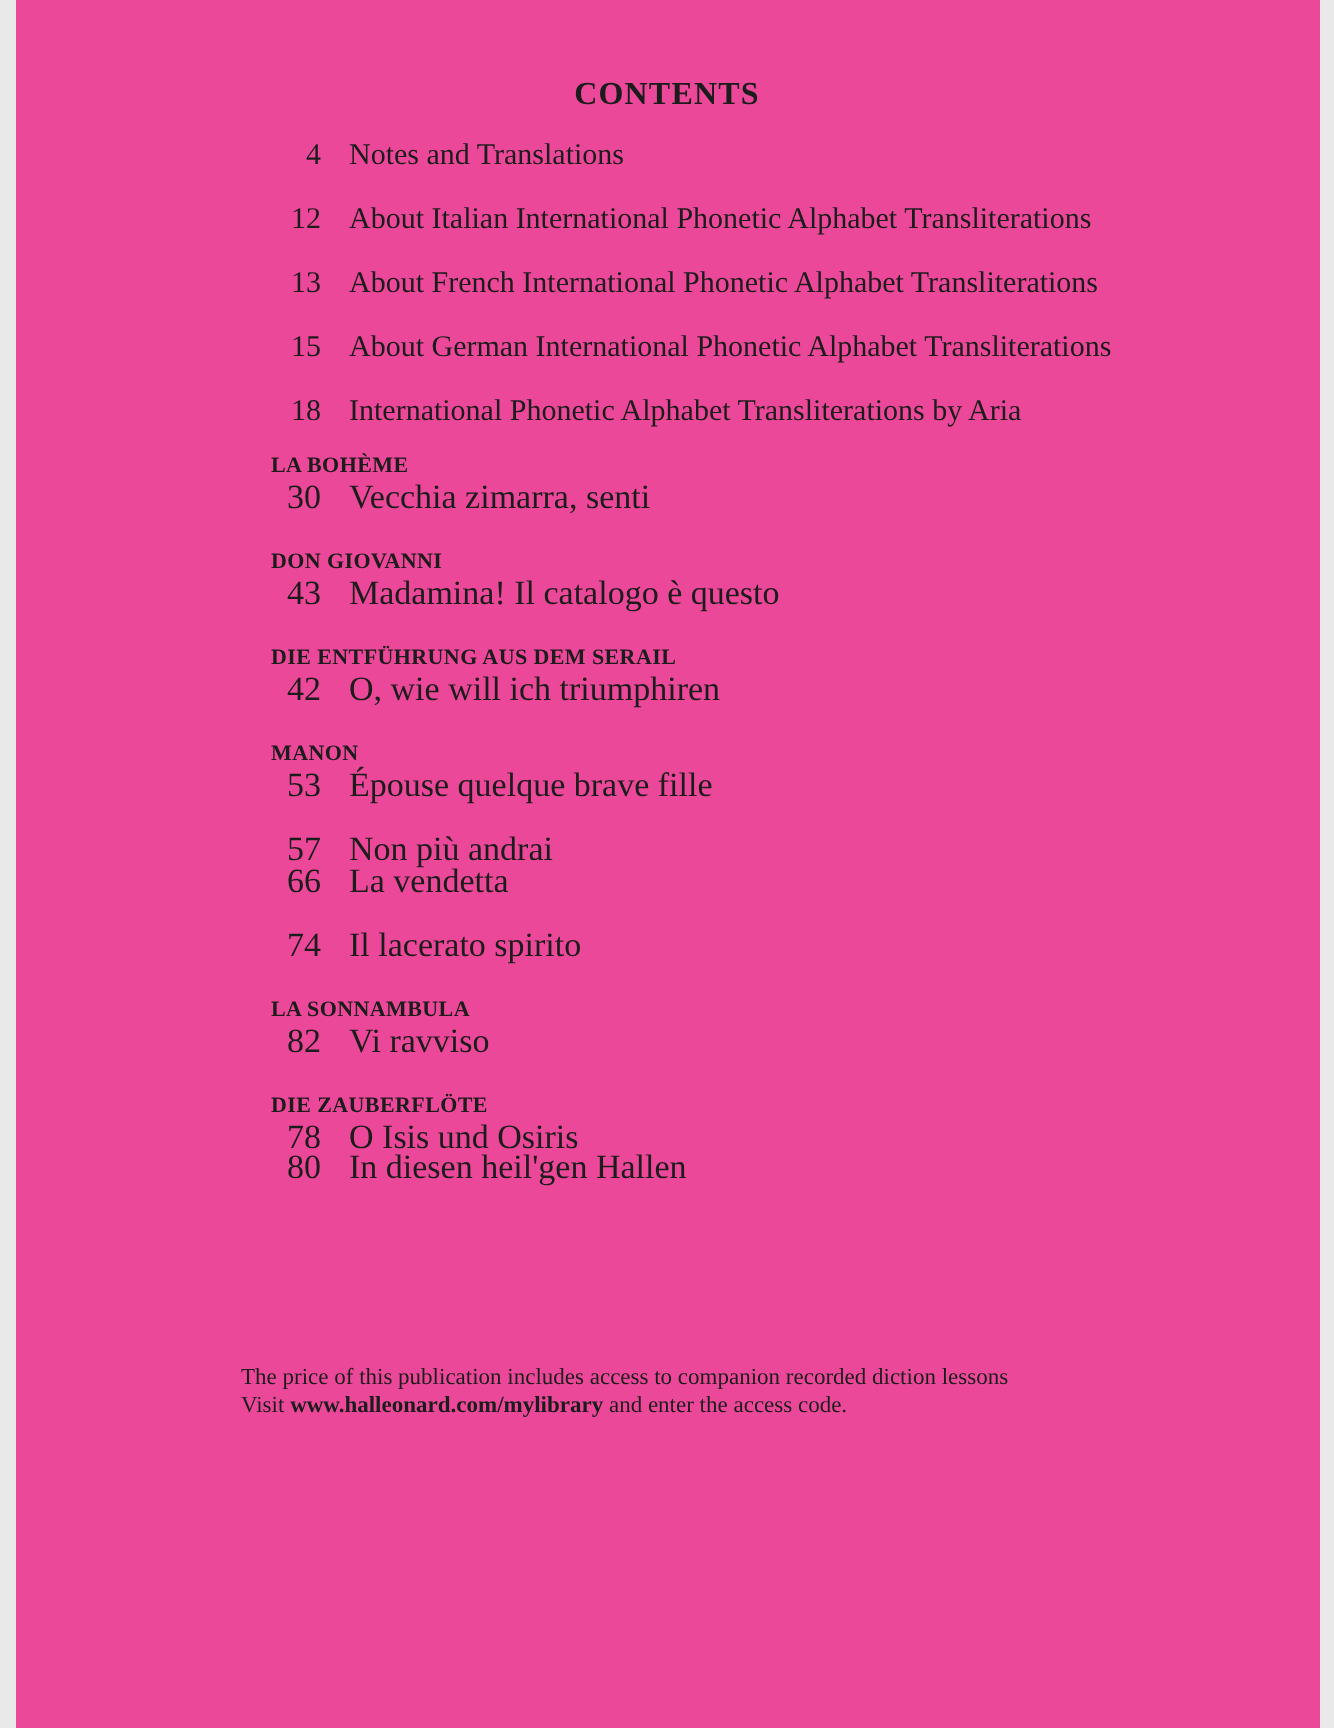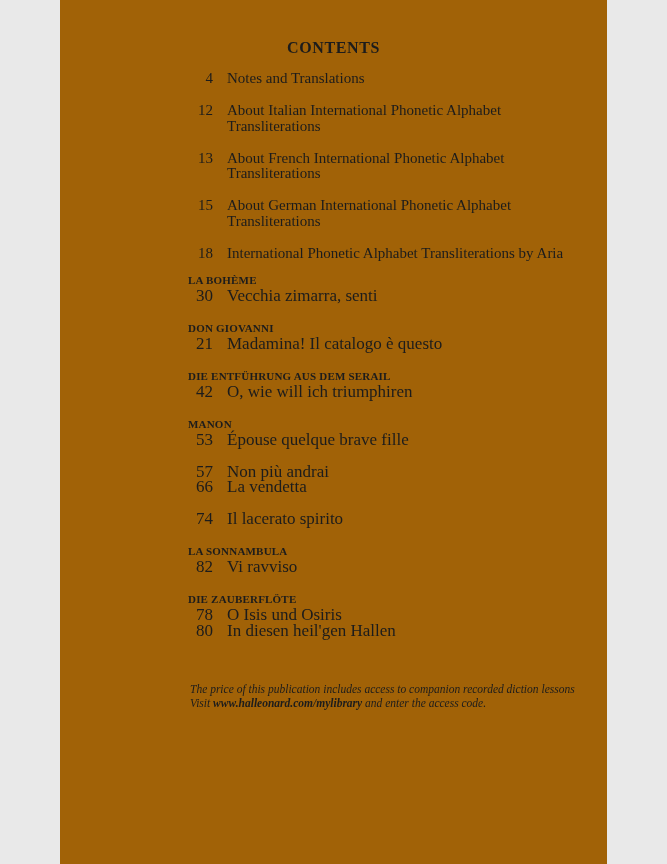--- a/index.html
+++ b/index.html
@@ -2,23 +2,23 @@
 <html><head>
 <meta charset="utf-8">
 <style>
   html, body {
     margin: 0;
     padding: 0;
     background: #e9e9e9;
   }
   .page {
     position: relative;
-    width: 547px;
+    width: 652px;
     height: 864px;
-    background: #a16207;
+    background: #ec4899;
     font-family: "Liberation Serif", "DejaVu Serif", serif;
     color: #1c1c1c;
     overflow: hidden;
     margin: 0 auto;
   }
   .contents-title {
     margin: 0;
     padding-top: 38px;
     text-align: center;
     font-size: 16px;
@@ -59,26 +59,25 @@
     letter-spacing: 0.2px;
     line-height: 16px;
   }
   .aria-row {
     display: flex;
     font-size: 17px;
     line-height: 15.5px;
   }
   .footer {
     position: absolute;
-    left: 130px;
+    left: 113px;
     top: 683px;
     width: 420px;
     font-size: 11.5px;
     line-height: 13.5px;
-    font-style: italic;
   }
   .footer-line strong {
     font-weight: bold;
   }
 </style>
 </head>
 <body>
 
 <div class="page">
 
@@ -111,21 +110,21 @@
         <div class="opera-section">
           <h2 class="opera-title">LA BOHÈME</h2>
           <div class="aria-row">
             <span class="num">30</span>
             <span class="entry">Vecchia zimarra, senti</span>
           </div>
         </div>
         <div class="opera-section">
           <h2 class="opera-title">DON GIOVANNI</h2>
           <div class="aria-row">
-            <span class="num">21</span>
+            <span class="num">43</span>
             <span class="entry">Madamina! Il catalogo è questo</span>
           </div>
         </div>
         <div class="opera-section">
           <h2 class="opera-title">DIE ENTFÜHRUNG AUS DEM SERAIL</h2>
           <div class="aria-row">
             <span class="num">42</span>
             <span class="entry">O, wie will ich triumphiren</span>
           </div>
         </div>

